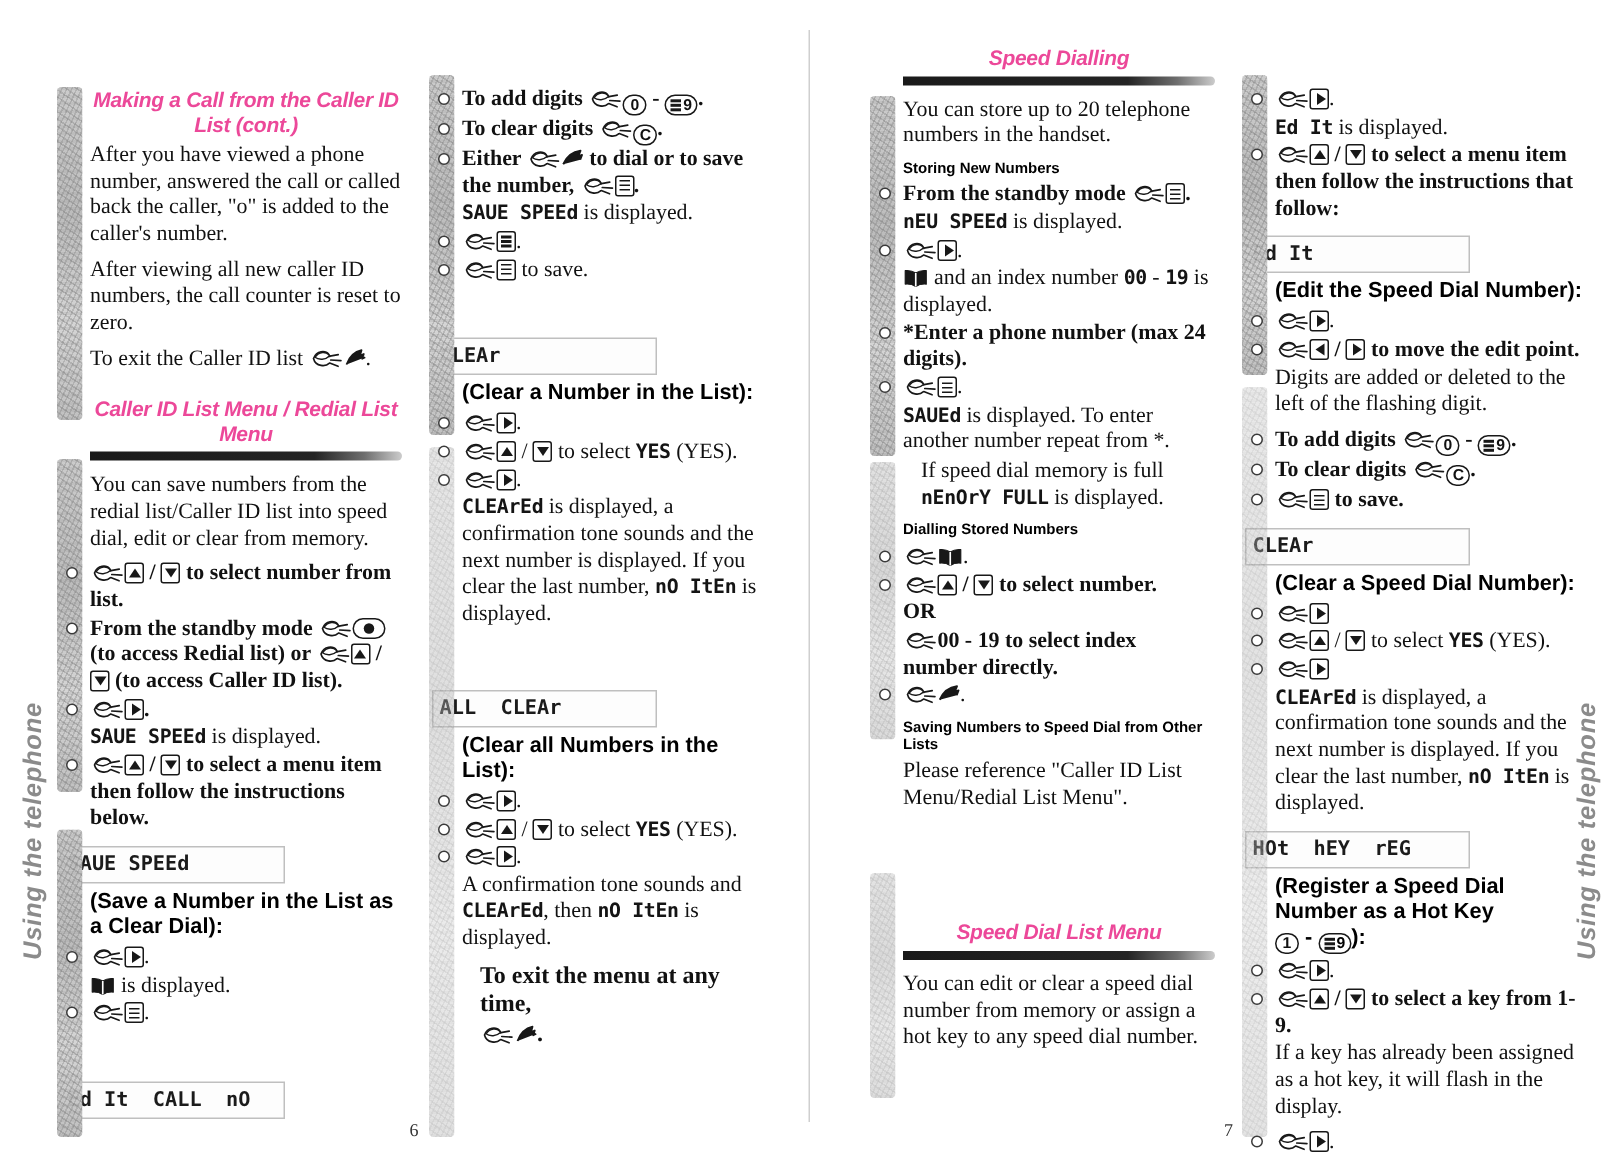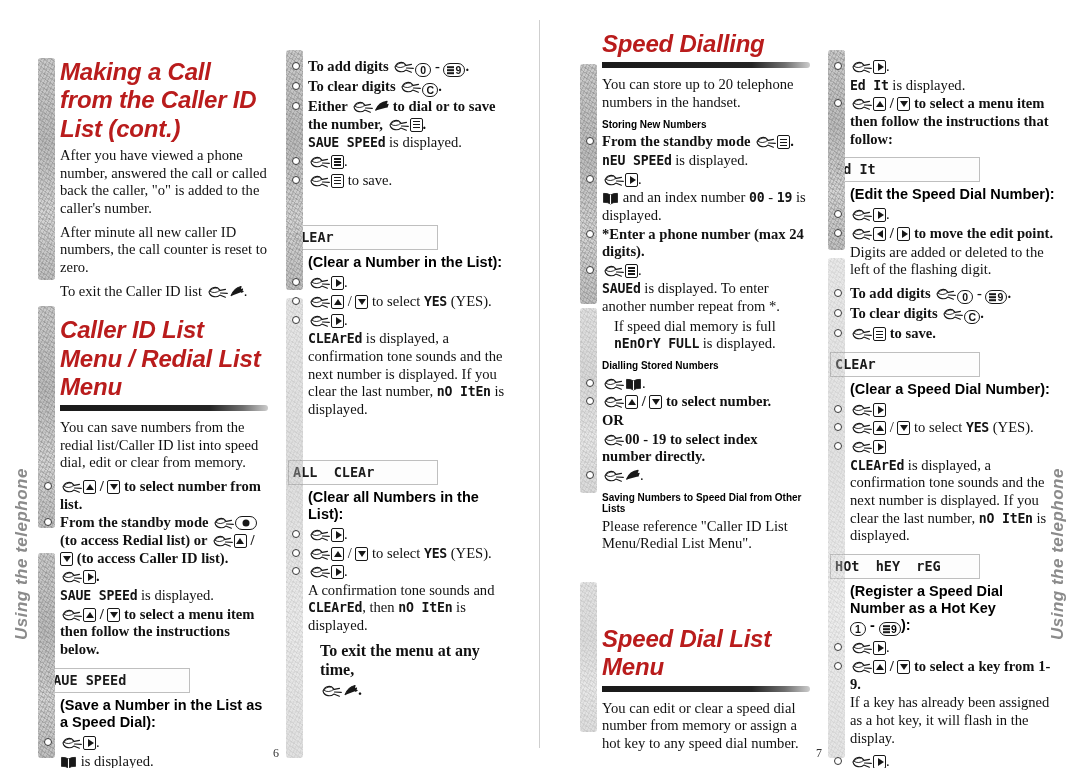--- a/index.html
+++ b/index.html
@@ -67,24 +67,25 @@
       repeating-linear-gradient(0deg, rgba(150,150,150,.22) 0 2px, rgba(255,255,255,0) 2px 5px),
       linear-gradient(180deg,#c9c9c9,#b9b9b9 38%,#d3d3d3 70%,#bdbdbd);
     border-radius: 3px;
     opacity: .95;
   }
 
   
   h2.section {
     font-family: "Liberation Sans", sans-serif;
     font-style: italic; font-weight: bold;
-    font-size: 24px; line-height: 1.18;
+    font-size: 14px; line-height: 1.18;
     margin: 0 0 4px 0;
     letter-spacing: -.2px;
-    color: #b91c1c;
+    color: #ec4899;
+    text-align: center;
   }
   .rule {
     height: 6px; margin: 0 0 8px 0;
     background: linear-gradient(90deg,#1a1a1a 0%, #242424 72%, #6f6f6f 88%, #cccccc 100%);
     border-radius: 0 3px 3px 0;
   }
   h3.sub {
     font-family: "Liberation Sans", sans-serif;
     font-weight: bold; font-size: 10px;
     line-height: 1.16;
@@ -307,21 +308,21 @@
 
     <div class="side-tab side-tab-left">Using the telephone</div>
 
     <div class="col" style="left:38px; top:58px;">
       <div class="col-inner">
         <div class="strip" style="top:0px; height:222px;"></div>
 
         <h2 class="section">Making a Call from the Caller ID List (cont.)</h2>
 
         <p class="body">After you have viewed a phone number, answered the call or called back the caller, "o" is added to the caller's number.</p>
-        <p class="body">After minute all new caller ID numbers, the call counter is reset to zero.</p>
+        <p class="body">After viewing all new caller ID numbers, the call counter is reset to zero.</p>
         <p class="body"><span>To exit the Caller ID list </span><span class="hand"><svg width="21" height="13" viewBox="0 0 21 13">
                 <path d="M1 6 q1.5-4 5-4.5 q3.5-.5 5 1.5 l1 1.6 M11 4.6 l6.5-1.2 M12.5 7 l6.8 .4 M11.8 9 l5.6 2.2 M1 6 q1 4 5 4.6 q3.6 .5 5.4-1.3" fill="none" stroke="#181818" stroke-width="1.1" stroke-linecap="round"></path>
                 <path d="M2 5.2 q2-3 5-3.2 q2.8-.2 4 1.4 l.6 .9 q-2 2-4.8 2.2 q-3 .2-4.8-1.3z" fill="#fff" stroke="#181818" stroke-width=".9"></path>
               </svg></span><span class="key-end"><svg width="15" height="13" viewBox="0 0 15 13">
                 <path d="M2 11 q3-8 10-9.5 l-1 3.5 l2.5-1 l-1 3.2 l2-1" fill="#181818" stroke="#181818" stroke-width="1.2" stroke-linejoin="round"></path>
               </svg></span><span>.</span></p>
 
         <div class="smallgap"></div>
         <h2 class="section">Caller ID List Menu / Redial List Menu</h2>
         <div class="rule"></div>
@@ -352,21 +353,21 @@
 
         <div class="li bold"><span class="bullet"></span><span class="hand"><svg width="21" height="13" viewBox="0 0 21 13">
                 <path d="M1 6 q1.5-4 5-4.5 q3.5-.5 5 1.5 l1 1.6 M11 4.6 l6.5-1.2 M12.5 7 l6.8 .4 M11.8 9 l5.6 2.2 M1 6 q1 4 5 4.6 q3.6 .5 5.4-1.3" fill="none" stroke="#181818" stroke-width="1.1" stroke-linecap="round"></path>
                 <path d="M2 5.2 q2-3 5-3.2 q2.8-.2 4 1.4 l.6 .9 q-2 2-4.8 2.2 q-3 .2-4.8-1.3z" fill="#fff" stroke="#181818" stroke-width=".9"></path>
               </svg></span><span class="key-up"></span><span> / </span><span class="key-dn"></span><span> to select a menu item then follow the instructions below.</span></div>
 
         <div class="lcd-box"><span class="lcd">SAUE SPEEd</span></div>
 
         <div class="strip" style="top:495px; height:205px;"></div>
 
-        <h4 class="bold-head">(Save a Number in the List as a Speed Dial):</h4>
+        <h4 class="bold-head">(Save a Number in the List as a Clear Dial):</h4>
 
         <div class="li"><span class="bullet"></span><span class="hand"><svg width="21" height="13" viewBox="0 0 21 13">
                 <path d="M1 6 q1.5-4 5-4.5 q3.5-.5 5 1.5 l1 1.6 M11 4.6 l6.5-1.2 M12.5 7 l6.8 .4 M11.8 9 l5.6 2.2 M1 6 q1 4 5 4.6 q3.6 .5 5.4-1.3" fill="none" stroke="#181818" stroke-width="1.1" stroke-linecap="round"></path>
                 <path d="M2 5.2 q2-3 5-3.2 q2.8-.2 4 1.4 l.6 .9 q-2 2-4.8 2.2 q-3 .2-4.8-1.3z" fill="#fff" stroke="#181818" stroke-width=".9"></path>
               </svg></span><span class="key-rt"></span><span>.</span></div>
 
         <div class="li"><span class="key-book"><svg width="17" height="13" viewBox="0 0 17 13">
                 <path d="M8.5 3 q-3-2-7-1.6 v9 q4-.4 7 1.6 q3-2 7-1.6 v-9 q-4-.4-7 1.6z" fill="#181818" stroke="#181818" stroke-width=".8" stroke-linejoin="round"></path>
                 <path d="M8.5 3 v9" stroke="#fff" stroke-width="1.1"></path>
               </svg></span><span> is displayed.</span></div>

